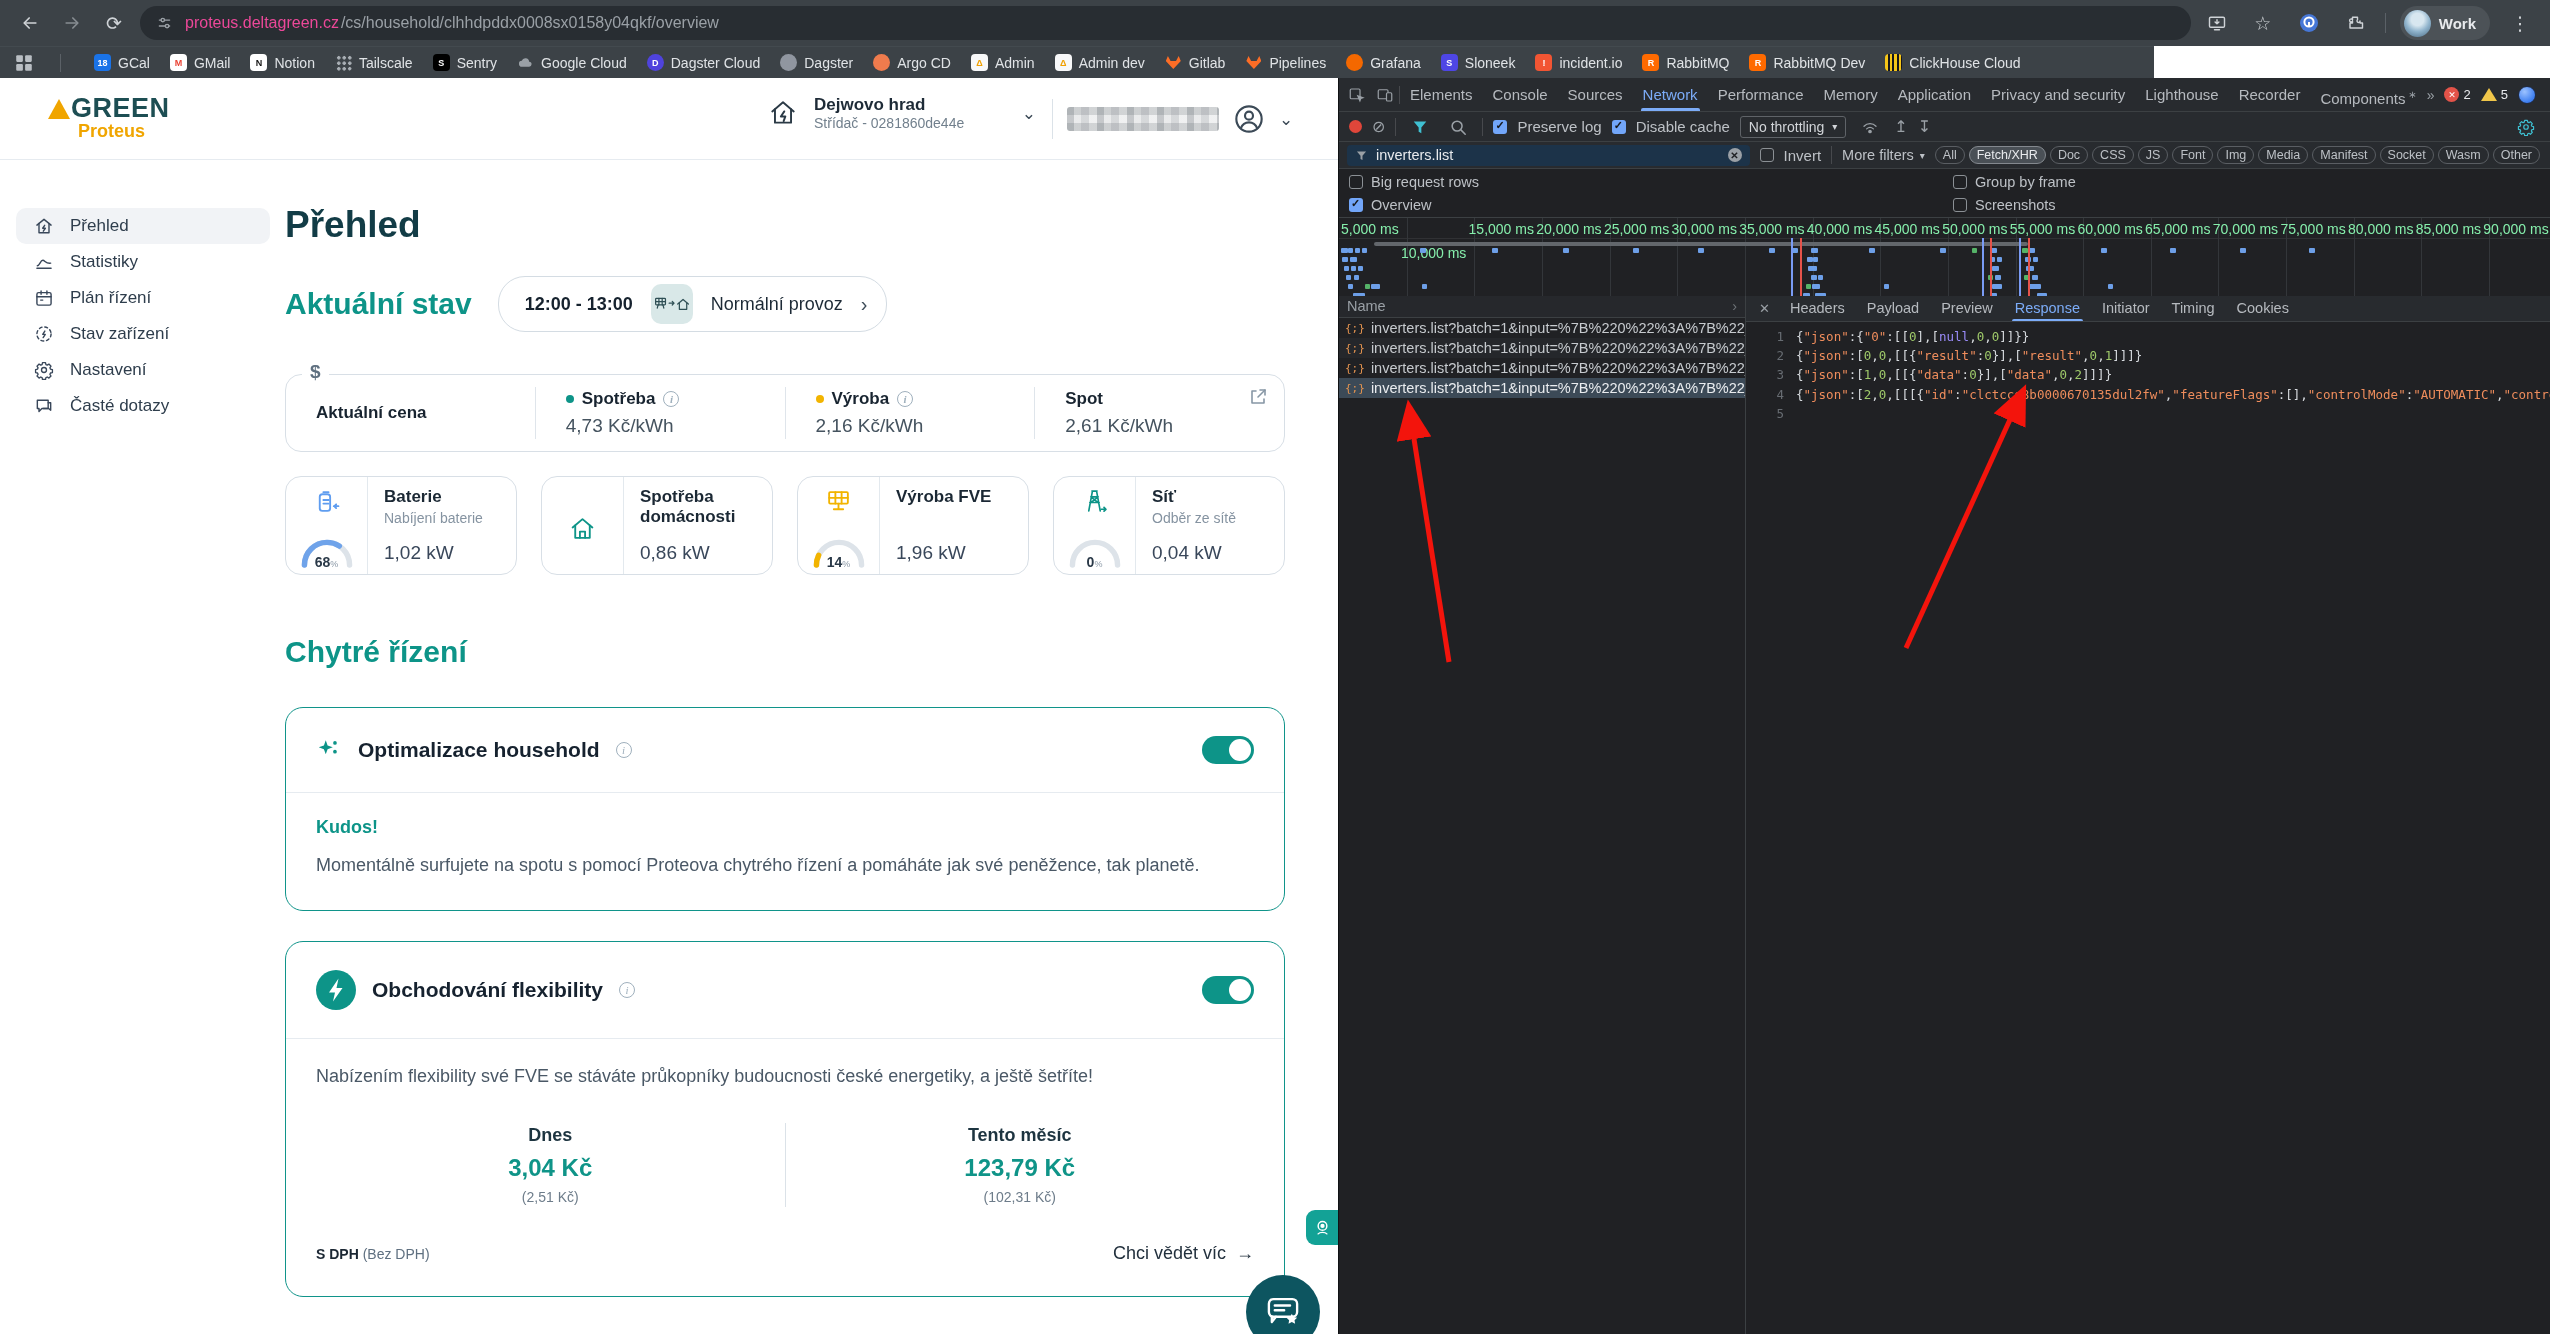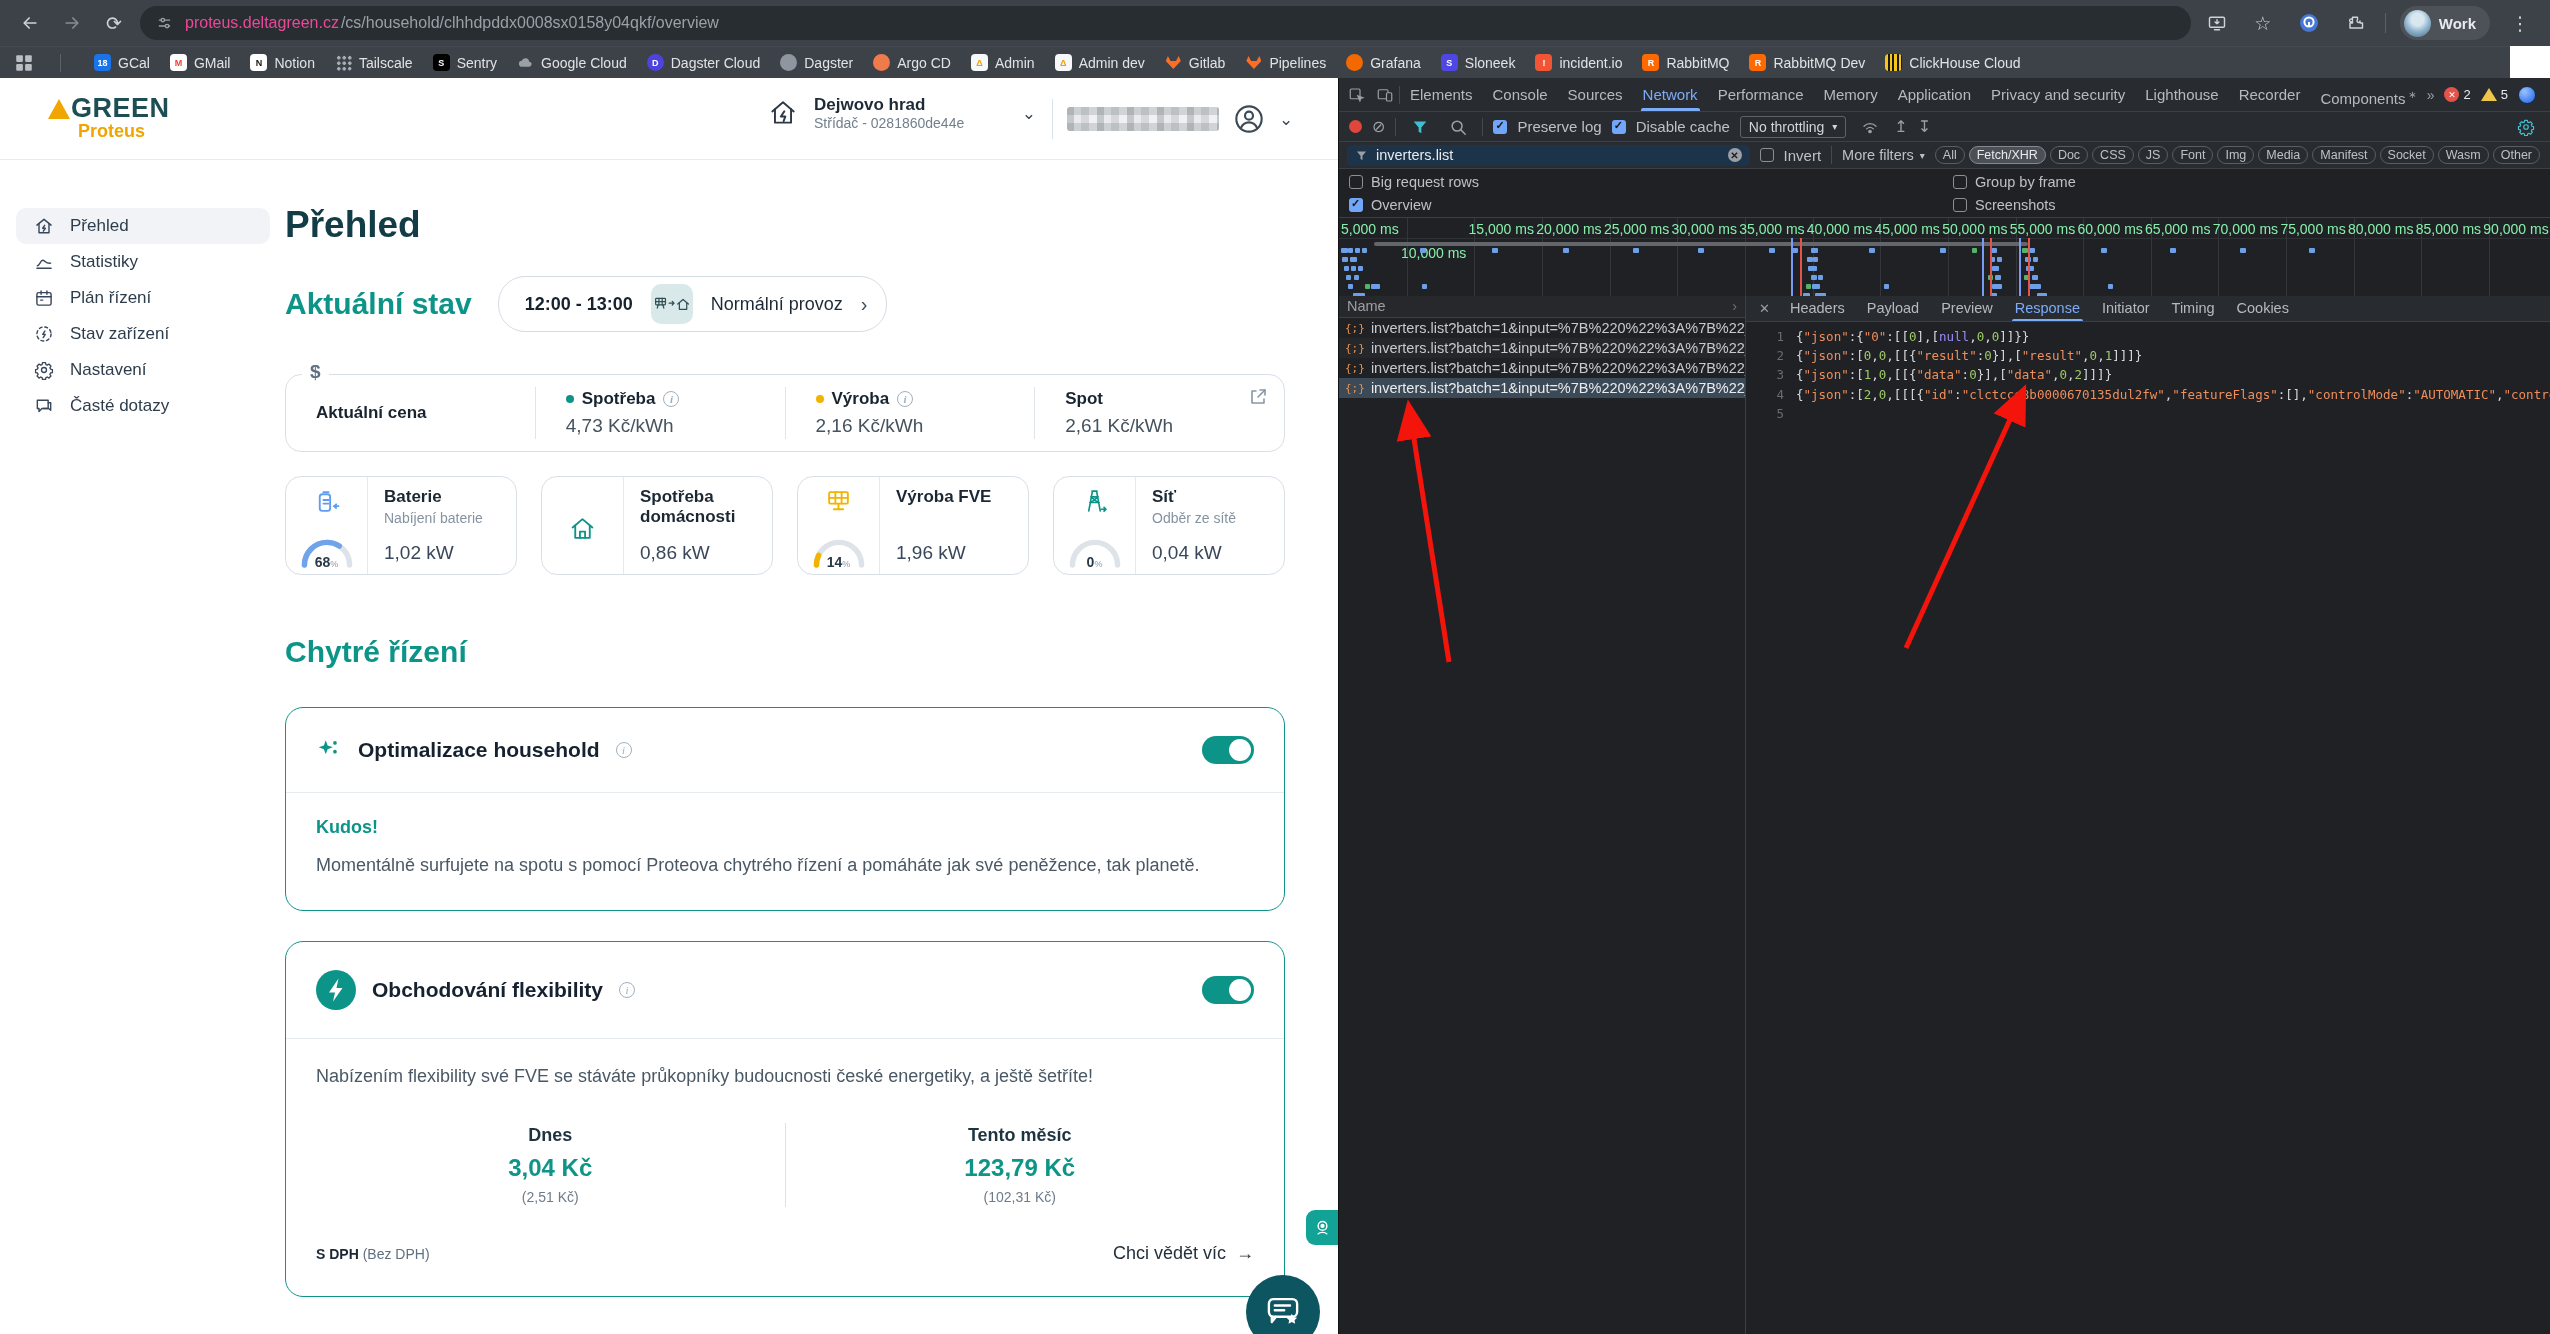--- a/index.html
+++ b/index.html
@@ -16,21 +16,21 @@
   .url-domain{color:#ec4899}.url-path{color:#9aa0a6;white-space:nowrap;overflow:hidden}
   .right-ics{display:flex;align-items:center;gap:14px}
   .right-ics svg{width:20px;height:20px}
   .uic{font-size:19px;line-height:1}
   .chip-profile{height:34px;background:#4c5257;border-radius:17px;display:flex;align-items:center;
     gap:8px;padding:0 14px 0 4px;color:#e8eaed;font-size:15px;font-weight:bold}
   .avatar-photo{width:27px;height:27px;border-radius:50%;
     background:radial-gradient(circle at 50% 35%,#d8e7f0 0 28%,#8fb3cc 55%,#47677f 100%)}
   .vline{width:1px;height:20px;background:#5b6167}
   
-  .bookmarks{position:absolute;left:0;top:46px;width:2510px;height:32px;background:#3c4247;
+  .bookmarks{position:absolute;left:0;top:46px;width:2154px;height:32px;background:#3c4247;
     display:flex;align-items:center;gap:18px;padding:0 12px;box-sizing:border-box;border-top:1px solid #434a4f}
   .bm{display:flex;align-items:center;gap:7px;padding:3px 9px;border-radius:8px;font-size:14px;color:#e0e3e6;white-space:nowrap}
   .fav{width:17px;height:17px;border-radius:4px;display:flex;align-items:center;justify-content:center;
     font-weight:bold;font-size:9px;flex:none;overflow:hidden}
   .fav-circle{border-radius:50%}
   .fav-tanuki{border-radius:0;background:transparent!important}
   .fav-tanuki i{display:block;width:15px;height:13px;background:#fc6d26;
     clip-path:polygon(50% 100%,0 38%,14% 0,32% 38%,68% 38%,86% 0,100% 38%)}
   .fav-dots{background:transparent!important;background-image:radial-gradient(#a9afb5 1.6px,transparent 1.7px)!important;
     background-size:5.5px 5.5px!important;background-position:1px 1px!important}

